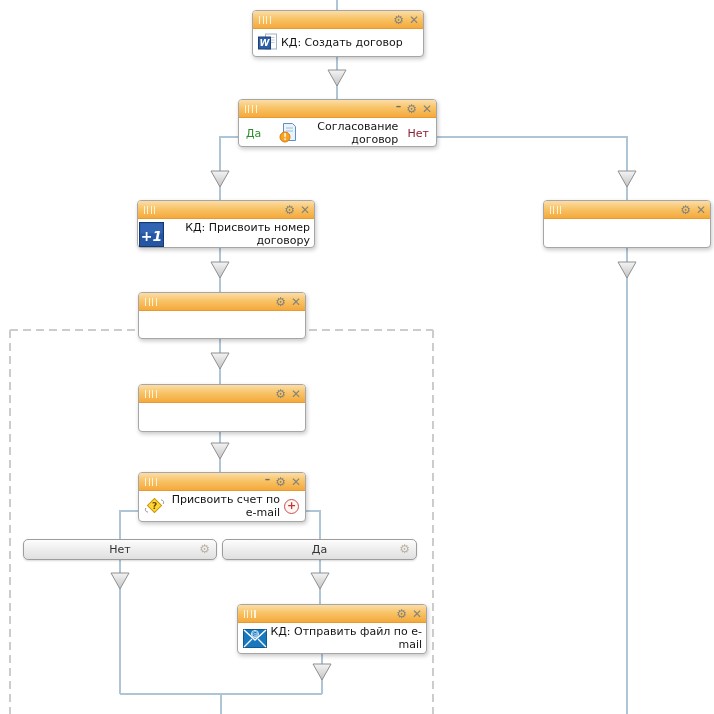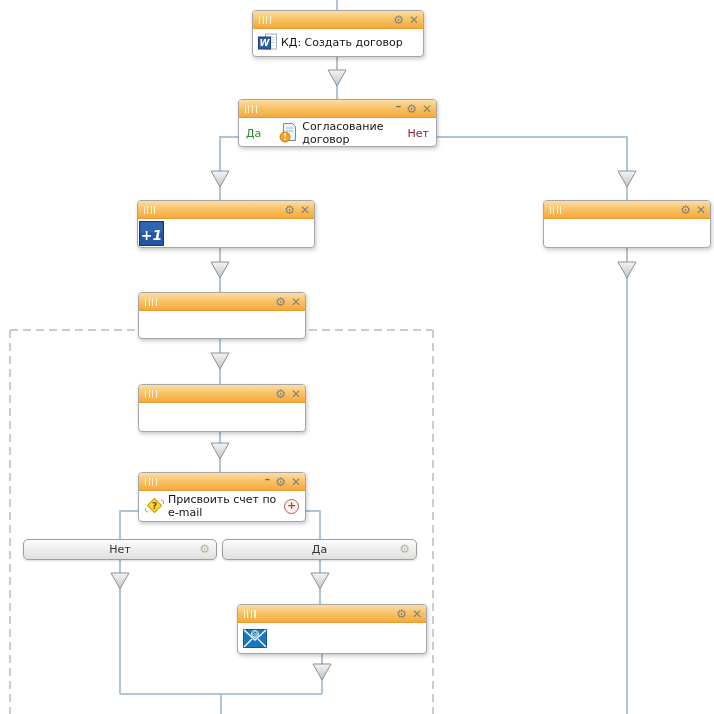--- a/index.html
+++ b/index.html
@@ -11,21 +11,21 @@
   .node{position:absolute;background:#fff;border:1px solid #a6a6a6;border-radius:4px;
         box-shadow:1px 2px 4px rgba(0,0,0,0.22);box-sizing:border-box;display:flex;flex-direction:column;}
   .titlebar{height:17px;flex:0 0 17px;border-radius:3px 3px 0 0;
         background:linear-gradient(#fbdda8,#f8c468 45%,#f5a93c);
         border-bottom:1px solid #e89a2e;display:flex;align-items:center;padding:0 4px 0 6px;}
   .grip{width:13px;height:8px;margin-right:auto;
         background:repeating-linear-gradient(90deg,rgba(255,246,225,0.95) 0 1px,rgba(0,0,0,0) 1px 3.5px);}
   .tb-btn{font-size:12px;line-height:12px;color:#84837a;margin-left:5px;cursor:pointer;font-weight:bold;}
   .tb-btn.min{font-size:11px;color:#6d6d66;transform:translateY(-2px);}
   .nbody{flex:1;display:flex;align-items:center;padding:2px 4px 2px 5px;}
-  .nlabel{font-size:11px;color:#141414;line-height:13px;margin-left:3px;}
+  .nlabel{font-size:11px;color:#141414;line-height:13px;margin-left:3px;text-align:right;}
   .yes-lbl{font-size:11px;color:#2e8b2e;margin:0 6px 0 2px;}
   .no-lbl{font-size:11px;color:#8e1f2f;margin-left:auto;margin-right:3px;}
   .plus-btn{margin-left:auto;margin-right:2px;width:13px;height:13px;border:1px solid #c8524a;border-radius:50%;
         background:#fdf6f5;color:#c03a32;font-size:11px;line-height:12px;text-align:center;font-weight:bold;cursor:pointer;}
   .nicon{flex:0 0 auto;display:inline-flex;}
 
   
   .branch-btn{position:absolute;height:21px;box-sizing:border-box;border:1px solid #9d9d9d;border-radius:5px;
         background:linear-gradient(#fdfdfd,#ececec 55%,#e0e0e0);
         box-shadow:0 1px 2px rgba(0,0,0,0.15);display:flex;align-items:center;justify-content:center;cursor:pointer;}
@@ -134,20 +134,21 @@
       <span class="tb-btn">✕</span>
     </div>
     <div class="nbody" style="padding-left:1px">
       <span class="nicon">
         <svg width="25" height="25" viewBox="0 0 25 25">
           <rect x="0.5" y="0.5" width="24" height="24" fill="#2456a4" stroke="#16386e"></rect>
           <rect x="1.5" y="1.5" width="22" height="10" fill="#3a6fbf" opacity="0.6"></rect>
           <text x="12.5" y="18.5" font-size="14" font-weight="bold" font-style="italic" fill="#ffffff" text-anchor="middle">+1</text>
         </svg>
       </span>
+      <span class="nlabel">КД: Присвоить номер договору</span>
     </div>
   </div>
 
   <div class="node" style="left:543px;top:200px;width:168px;height:48px">
     <div class="titlebar">
       <span class="grip"></span>
       <span class="tb-btn">⚙</span>
       <span class="tb-btn">✕</span>
     </div>
   </div>
@@ -207,16 +208,17 @@
     <div class="nbody">
       <span class="nicon">
         <svg width="24" height="19" viewBox="0 0 24 19">
           <rect x="0.5" y="0.5" width="23" height="18" fill="#1878be" stroke="#0f5a94"></rect>
           <path d="M1 1 L12 11 L23 1" fill="none" stroke="#ffffff" stroke-width="1.5"></path>
           <path d="M1 18 L9 10 M23 18 L15 10" fill="none" stroke="#ffffff" stroke-width="1.2"></path>
           <circle cx="12" cy="5" r="3.6" fill="#1878be" stroke="#ffffff" stroke-width="0.8"></circle>
           <text x="12" y="7.3" font-size="6.5" fill="#ffffff" text-anchor="middle">@</text>
         </svg>
       </span>
+      <span class="nlabel" style="max-width:152px">КД: Отправить файл по e-mail</span>
     </div>
   </div>
 
 </div>
 
 </body></html>

